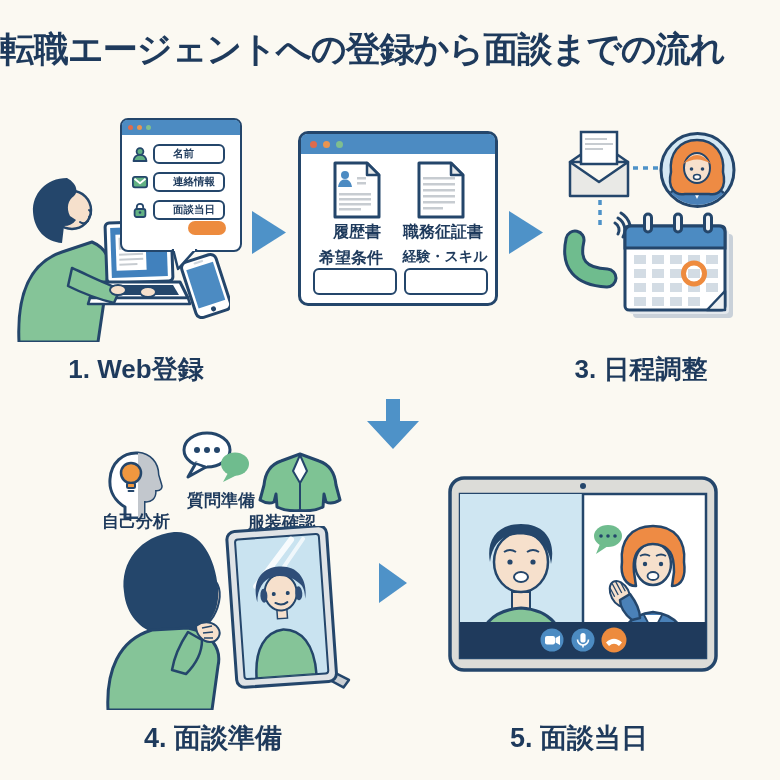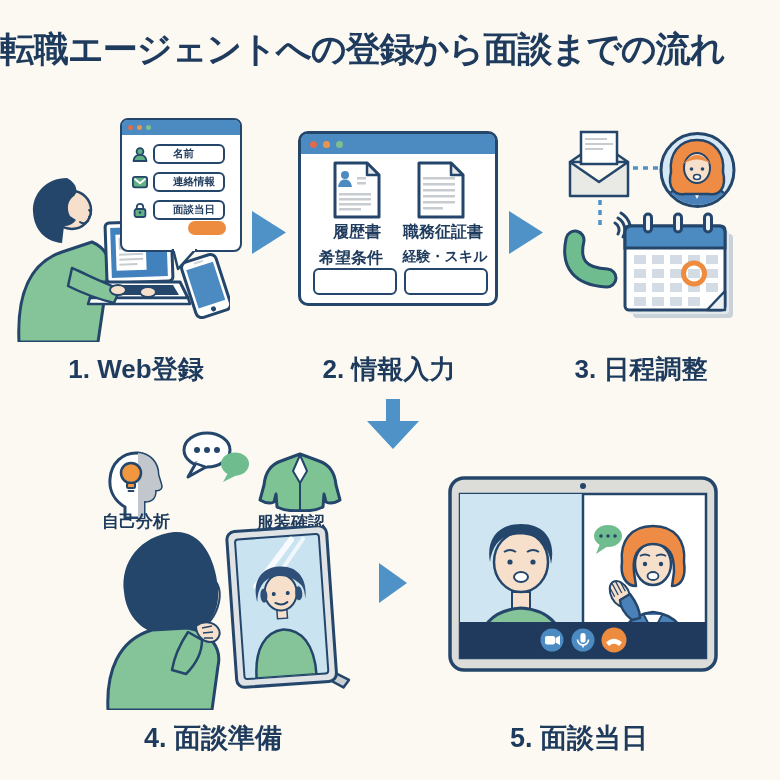--- a/index.html
+++ b/index.html
@@ -146,21 +146,20 @@
       <rect x="8" y="46" width="20" height="2.5" fill="#c7ccd1"></rect>
     </svg>
     <div class="doc-cap" style="left:10px;top:88px">履歴書</div>
     <div class="doc-cap" style="left:96px;top:88px">職務征証書</div>
     <div class="doc-cap" style="left:4px;top:114px">希望条件</div>
     <div class="doc-cap" style="left:98px;top:114px;font-size:14px">経験・スキル</div>
     <div class="inp" style="left:12px;top:134px"></div>
     <div class="inp" style="left:103px;top:134px"></div>
   </div>
 
-  <div class="abs step-label" style="left:289px;top:352px">2. 情報入力</div>
 
   <svg class="abs" style="left:509px;top:211px" width="35" height="43" viewBox="0 0 35 43">
     <polygon points="0,0 0,43 34,21.5" fill="#4e92c8"></polygon>
   </svg>
 
   <svg class="abs" style="left:555px;top:128px" width="205" height="196" viewBox="0 0 205 196">
 
     <line x1="78" y1="40" x2="104" y2="40" stroke="#4e92c8" stroke-width="3.5" stroke-dasharray="5 5"></line>
     <line x1="45" y1="72" x2="45" y2="100" stroke="#4e92c8" stroke-width="3.5" stroke-dasharray="5 5"></line>
 
@@ -250,27 +249,28 @@
   <svg class="abs" style="left:182px;top:431px" width="70" height="53" viewBox="0 0 70 53">
     <ellipse cx="25" cy="19" rx="23" ry="17" fill="#ffffff" stroke="#24466b" stroke-width="3"></ellipse>
     <path d="M14,32 L6,46 L24,36 Z" fill="#ffffff" stroke="#24466b" stroke-width="3" stroke-linejoin="round"></path>
     <path d="M13,31 L25,31 L25,35 Z" fill="#ffffff"></path>
     <circle cx="15" cy="19" r="3" fill="#24466b"></circle>
       <circle cx="25" cy="19" r="3" fill="#24466b"></circle>
       <circle cx="35" cy="19" r="3" fill="#24466b"></circle>
     <ellipse cx="53" cy="33" rx="14" ry="11.5" fill="#6fbc8e"></ellipse>
     <path d="M46,42 L41,51 L55,44 Z" fill="#6fbc8e"></path>
   </svg>
+  <div class="abs ann" style="left:151px;top:489px">質問準備</div>
 
   <svg class="abs" style="left:258px;top:451px" width="84" height="61" viewBox="0 0 84 61">
     <path d="M42,3 L23,10 C11,14 7,24 6,34 L2,49 C7,52 12,53 16,51 L18,43 L19,56 C26,59.5 36,60 42,59.5 C48,60 58,59.5 65,56 L66,43 L68,51 C72,53 77,52 82,49 L78,34 C77,24 73,14 61,10 Z" fill="#7ec394" stroke="#24466b" stroke-width="3" stroke-linejoin="round"></path>
     <polygon points="42,4 35,20 42,32 49,20" fill="#ffffff" stroke="#24466b" stroke-width="2" stroke-linejoin="round"></polygon>
     <line x1="42" y1="32" x2="42" y2="58" stroke="#24466b" stroke-width="2"></line>
   </svg>
-  <div class="abs ann" style="left:221px;top:511px">服装確認</div>
+  <div class="abs ann" style="left:212px;top:511px">服装確認</div>
 
   <svg class="abs" style="left:100px;top:528px" width="140" height="182" viewBox="0 0 140 182">
     <path d="M104,44 C116,50 122,60 119,74 C116,88 108,98 96,102 L90,70 Z" fill="#f6e0cc" stroke="#24466b" stroke-width="2"></path>
     <path d="M104,84 q5,3 9,-1" fill="none" stroke="#24466b" stroke-width="2" stroke-linecap="round"></path>
     <path d="M74,4 C40,8 20,34 24,64 C26,86 40,102 58,106 L94,104 C110,98 120,82 118,60 C115,28 100,2 74,4 Z" fill="#24466b"></path>
     <path d="M8,182 C6,144 18,112 52,102 L88,100 C110,104 122,120 118,138 L112,182 Z" fill="#85c498" stroke="#24466b" stroke-width="3" stroke-linejoin="round"></path>
     <path d="M86,146 C96,136 102,124 102,112 L88,104 C80,116 74,130 72,142 Z" fill="#85c498" stroke="#24466b" stroke-width="2.5" stroke-linejoin="round"></path>
     <path d="M96,98 C104,92 114,94 118,100 C122,106 118,114 110,114 C102,114 96,106 96,98 Z" fill="#f6e0cc" stroke="#24466b" stroke-width="2"></path>
     <path d="M102,100 l10,-2 M103,105 l10,-1 M104,110 l9,0" stroke="#24466b" stroke-width="1.5" fill="none"></path>
   </svg>

